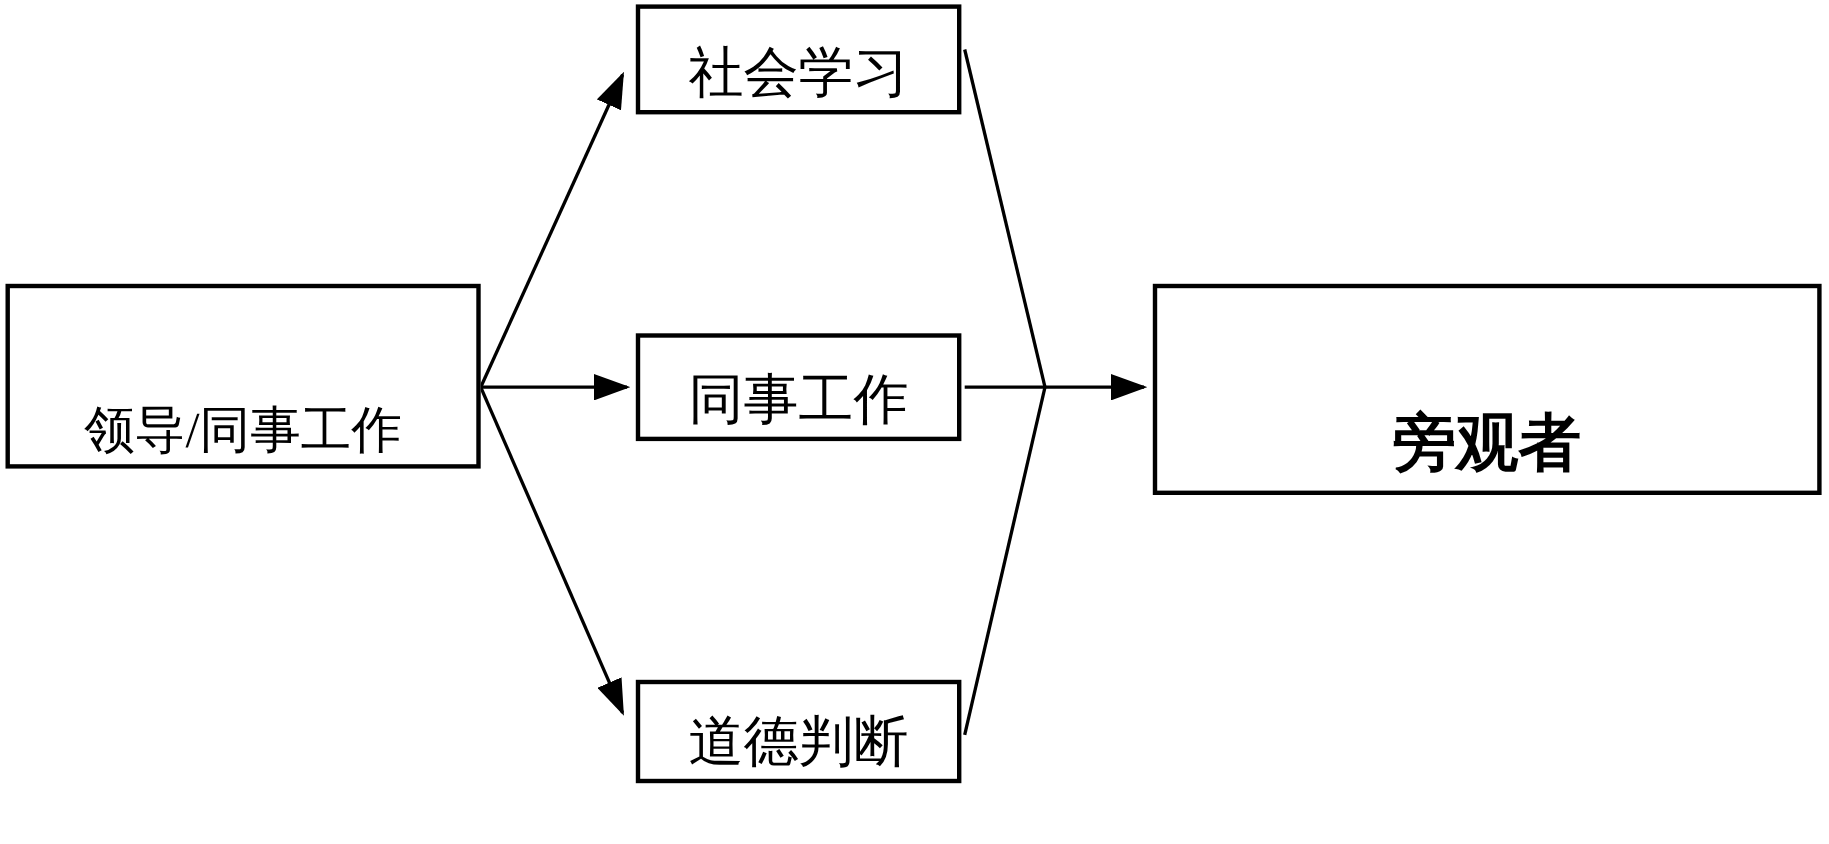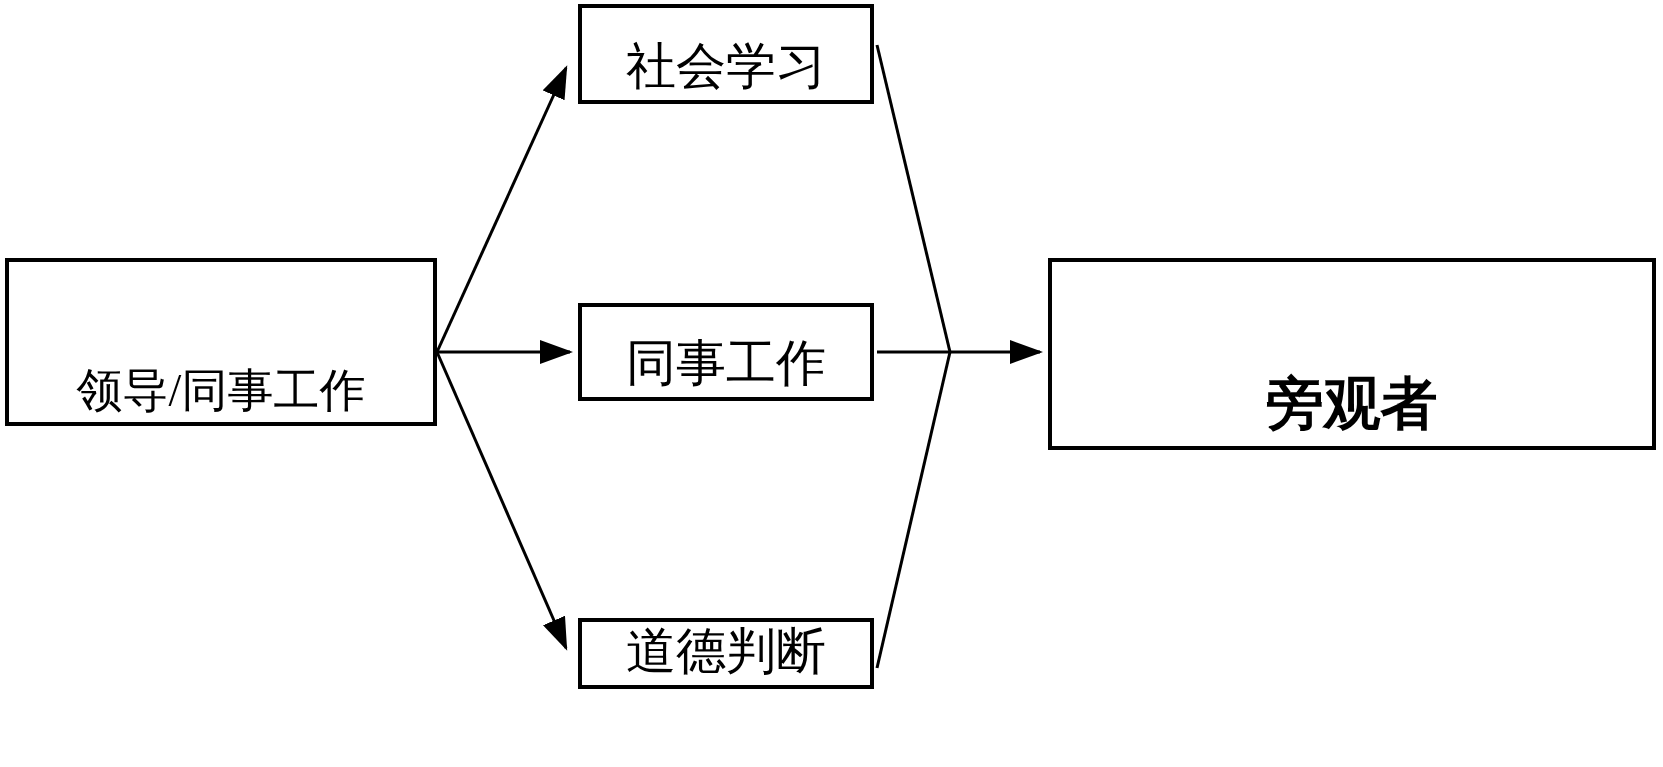--- a/index.html
+++ b/index.html
@@ -56,21 +56,21 @@
     left: 578px;
     top: 303px;
     width: 296px;
     height: 98px;
     font-size: 50px;
   }
   #med-3 {
     left: 578px;
     top: 618px;
     width: 296px;
-    height: 71px;
+    height: 94px;
     font-size: 50px;
   }
   #right-box {
     left: 1048px;
     top: 258px;
     width: 608px;
     height: 192px;
     font-size: 57px;
     font-weight: bold;
     line-height: 1.45;

